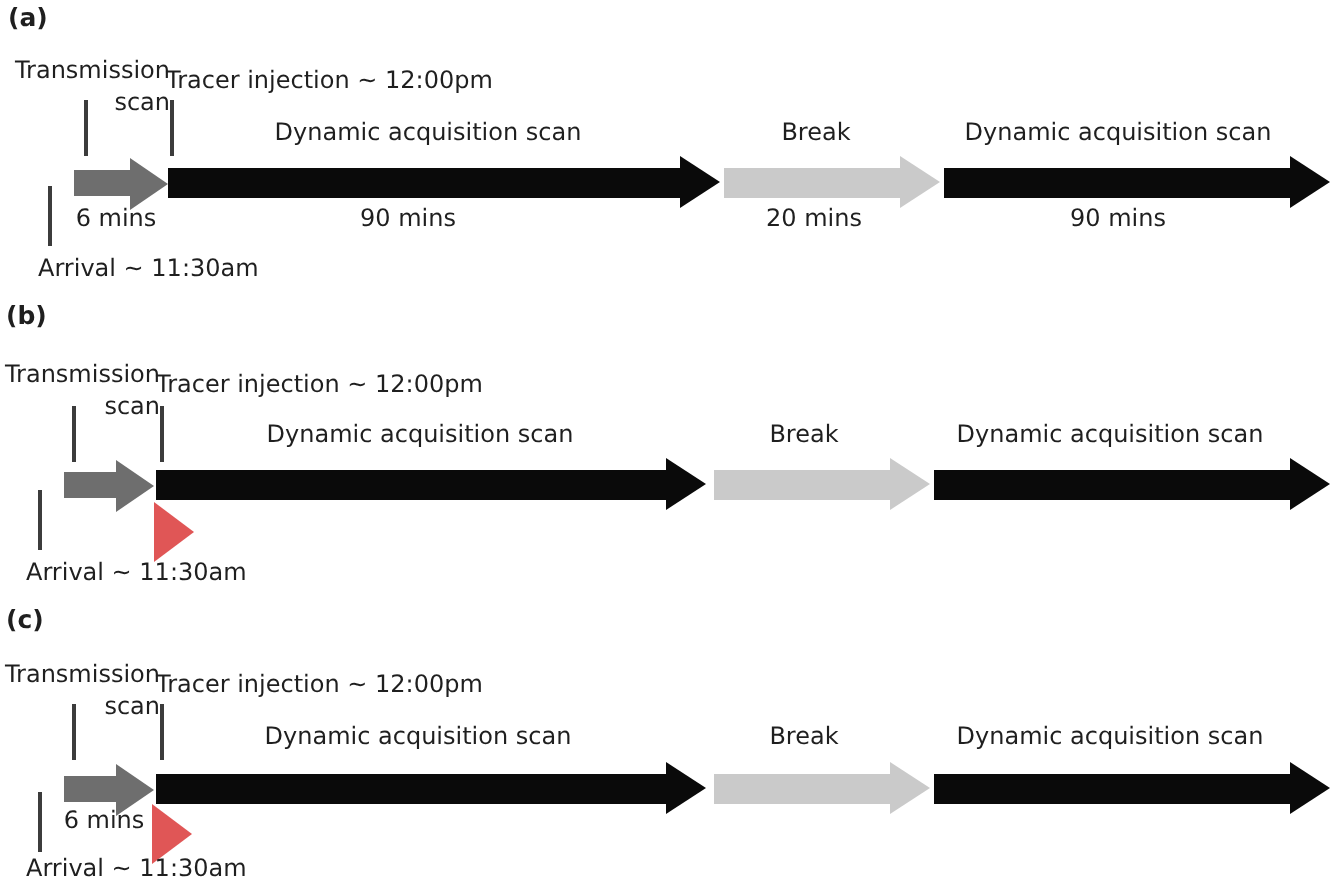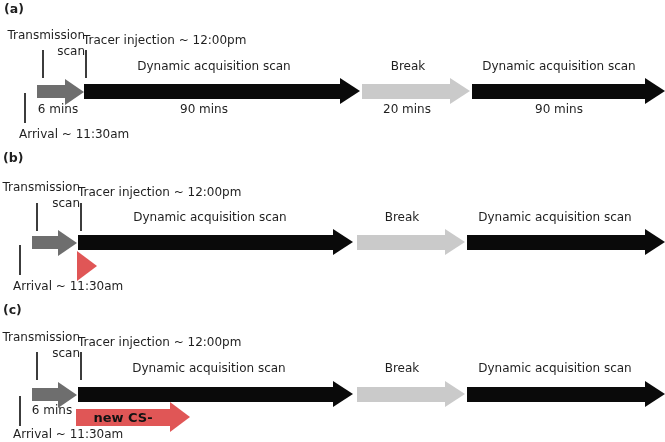--- a/index.html
+++ b/index.html
@@ -148,23 +148,20 @@
       <div class="head"></div>
     </div>
     <div class="arrow a-black" style="left:467px;top:381px;width:198px;">
       <div class="shaft"></div>
       <div class="head"></div>
     </div>
 
     <div class="lbl ctr" style="left:52px;top:403px;">6 mins</div>
 
     <div class="arrow a-red" style="left:76px;top:402px;width:114px;">
-      <div class="shaft">
-        <span class="cs-text">new CS-</span>
-      </div>
       <div class="head"></div>
     </div>
 
     <div class="tick" style="left:19px;top:396px;height:30px;"></div>
     <div class="lbl" style="left:13px;top:427px;">Arrival ~ 11:30am</div>
   </div>
 
 </div>
 
 </body></html>

